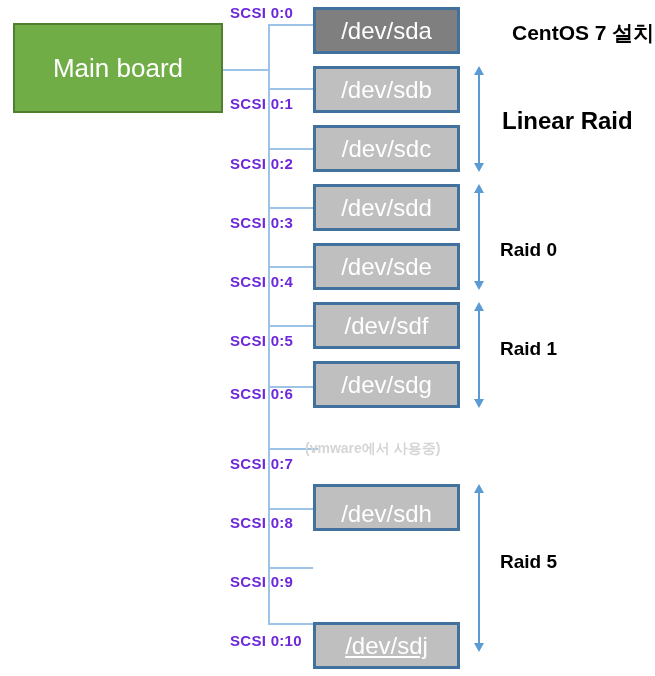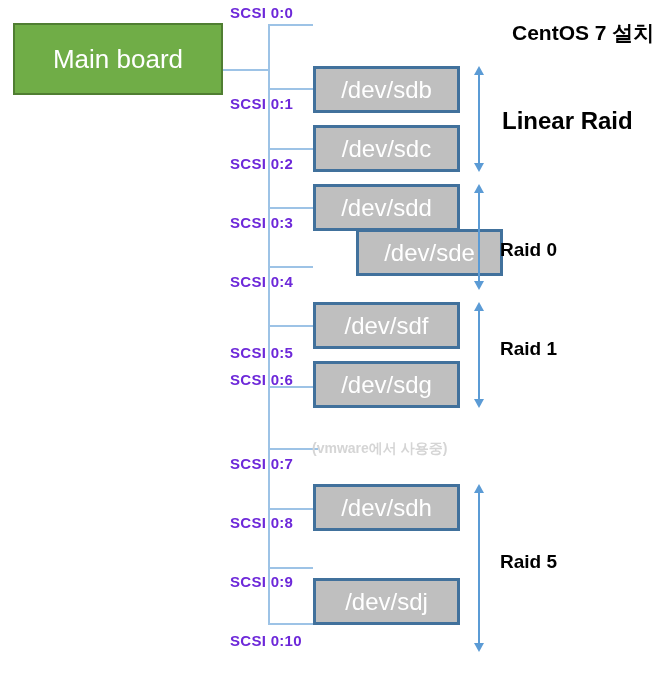--- a/index.html
+++ b/index.html
@@ -3,21 +3,21 @@
 <meta charset="utf-8">
 <style>
   html, body { margin: 0; padding: 0; background: #ffffff; }
   body {
     font-family: "Liberation Sans", "DejaVu Sans", sans-serif;
     width: 655px; height: 676px; position: relative; overflow: hidden;
   }
   #canvas { position: absolute; left: 0; top: 0; width: 655px; height: 676px; background: #ffffff; }
 
   .mainboard {
-    position: absolute; left: 13px; top: 23px; width: 210px; height: 72px;
+    position: absolute; left: 13px; top: 23px; width: 210px; height: 90px;
     box-sizing: border-box; background: #70ad47; border: 2px solid #507e32;
     display: flex; align-items: center; justify-content: center;
     color: #ffffff; font-size: 26px;
   }
 
   .line { position: absolute; background: #9dc3e6; }
   .hline { height: 2px; }
   .vline { width: 2px; }
 
   .scsi-label {
@@ -36,21 +36,21 @@
   .group-label {
     position: absolute; font-weight: bold; color: #000000; white-space: nowrap;
   }
   .note-centos { left: 470px; top: 19px; font-size: 21px; margin-left: 42px; }
   .lbl-linear  { left: 502px; top: 107px; font-size: 24px; }
   .lbl-raid0   { left: 500px; top: 231px; font-size: 19px; margin-top: 8px; }
   .lbl-raid1   { left: 500px; top: 338px; font-size: 19px; }
   .lbl-raid5   { left: 500px; top: 551px; font-size: 19px; }
 
   .vmware-note {
-    position: absolute; left: 312px; top: 440px;
+    position: absolute; left: 305px; top: 440px;
     font-size: 14px; font-weight: bold; color: #d5d5d5; white-space: nowrap;
   }
 
   .arrow { position: absolute; left: 472px; }
   .arrow line { stroke: #5b9bd5; stroke-width: 2; }
   .arrow polygon { fill: #5b9bd5; }
 </style>
 </head>
 <body>
 
@@ -74,49 +74,52 @@
   <div class="line hline" style="left:268px; top:448px; width:50px;"></div>
   <div class="line hline" style="left:268px; top:508px; width:45px;"></div>
   <div class="line hline" style="left:268px; top:567px; width:45px;"></div>
   <div class="line hline" style="left:268px; top:623px; width:45px;"></div>
 
   <div class="scsi-label" style="top:4px;">SCSI 0:0</div>
   <div class="scsi-label" style="top:95px;">SCSI 0:1</div>
   <div class="scsi-label" style="top:155px;text-align:right;">SCSI 0:2</div>
   <div class="scsi-label" style="top:214px;">SCSI 0:3</div>
   <div class="scsi-label" style="top:273px;">SCSI 0:4</div>
-  <div class="scsi-label" style="top:344px;text-align:center;">SCSI 0:5</div>
-  <div class="scsi-label" style="top:371px;">SCSI 0:6</div>
+  <div class="scsi-label" style="top:332px;text-align:center;">SCSI 0:5</div>
+  <div class="scsi-label" style="top:385px;">SCSI 0:6</div>
   <div class="scsi-label" style="top:455px;">SCSI 0:7</div>
   <div class="scsi-label" style="top:514px;">SCSI 0:8</div>
   <div class="scsi-label" style="top:573px;">SCSI 0:9</div>
   <div class="scsi-label" style="top:632px;">SCSI 0:10</div>
 
+  <div class="disk dark" style="top:7px;">
+      <span>/dev/sda</span>
+    </div>
   <div class="disk" style="top:66px;">
       <span>/dev/sdb</span>
     </div>
   <div class="disk" style="top:125px;">
       <span>/dev/sdc</span>
     </div>
   <div class="disk" style="top:184px;text-align:center;">
       <span>/dev/sdd</span>
     </div>
-  <div class="disk" style="top:229px;margin-left:43px;">
+  <div class="disk" style="top:243px;">
       <span>/dev/sde</span>
     </div>
   <div class="disk" style="top:302px;">
       <span>/dev/sdf</span>
     </div>
   <div class="disk" style="top:361px;">
       <span>/dev/sdg</span>
     </div>
-  <div class="disk" style="top:484px;">
+  <div class="disk" style="top:484px;align-items:flex-end;">
       <span>/dev/sdh</span>
     </div>
-  <div class="disk" style="top:578px;">
+  <div class="disk" style="top:622px;text-decoration:underline;">
       <span>/dev/sdj</span>
     </div>
 
   <div class="vmware-note">(vmware에서 사용중)</div>
 
   <svg class="arrow" style="top:66px;" width="14" height="106">
     <line x1="7" y1="8" x2="7" y2="98"></line>
     <polygon points="7,0 2,9 12,9"></polygon>
     <polygon points="7,106 2,97 12,97"></polygon>
   </svg>

